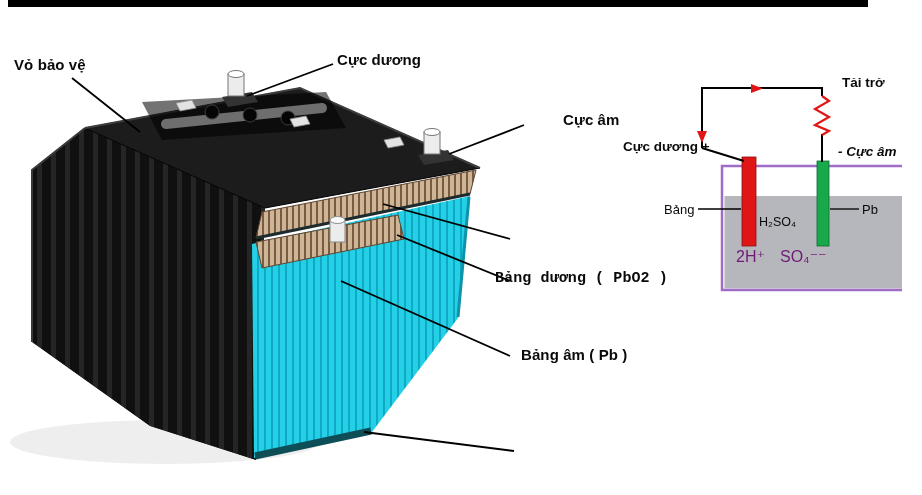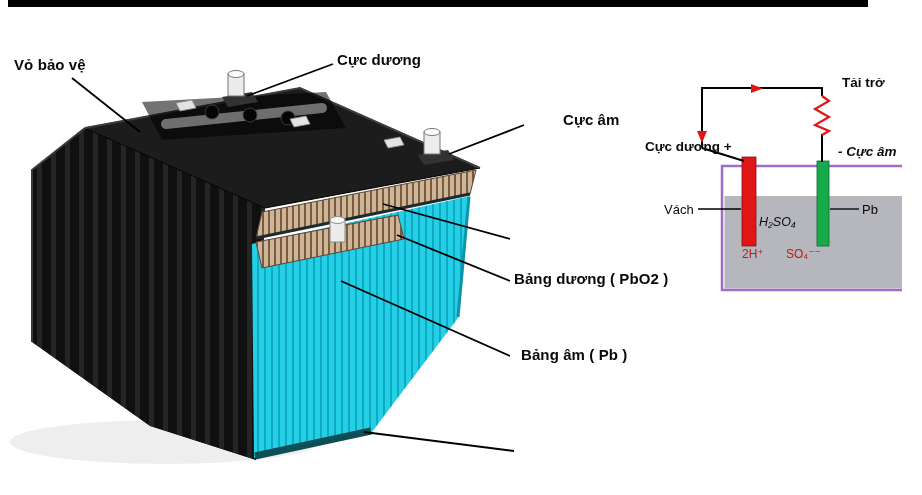--- a/index.html
+++ b/index.html
@@ -16,34 +16,34 @@
     font-weight:bold;
     font-size:15px;
     color:#0a0a0a;
     white-space:nowrap;
     letter-spacing:.1px;
   }
   .lbl-case{left:14px;top:56px;}
   .lbl-pos-terminal{left:337px;top:51px;text-align:right;}
   .lbl-neg-terminal{left:527px;top:111px;margin-left:36px;}
   .lbl-separator{left:514px;top:228px;}
-  .lbl-pos-plate{left:514px;top:270px;}
+  .lbl-pos-plate{left:495px;top:270px;font-family:Liberation Mono, monospace;}
   .lbl-neg-plate{left:514px;top:346px;margin-left:7px;}
   .lbl-acid{left:518px;top:441px;}
 
   .clbl{position:absolute;color:#0a0a0a;white-space:nowrap;}
   .clbl-bold{font-weight:bold;font-size:13.5px;}
   .clbl-load{left:842px;top:75px;}
-  .clbl-pos{left:645px;top:139px;}
+  .clbl-pos{left:623px;top:139px;}
   .clbl-neg{left:838px;top:144px;font-style:italic;}
   .clbl-chem{font-size:13px;}
   .clbl-pbo2{left:664px;top:202px;}
   .clbl-pb{left:862px;top:202px;}
-  .clbl-h2so4{left:759px;top:215px;font-size:12.5px;font-style:italic;}
-  .clbl-ion{font-size:12px;color:#b91c1c;margin-left:6px;}
+  .clbl-h2so4{left:759px;top:215px;font-size:12.5px;}
+  .clbl-ion{font-size:16px;color:#701a75;}
   .clbl-2h{left:736px;top:247px;}
   .clbl-so4{left:780px;top:247px;}
 </style>
 </head>
 <body>
 
 <div class="stage">
 
   <svg width="922" height="495" viewBox="0 0 922 495">
     <defs>
@@ -156,19 +156,19 @@
 
   <div class="lbl lbl-case">Vỏ bảo vệ</div>
   <div class="lbl lbl-pos-terminal">Cực dương</div>
   <div class="lbl lbl-neg-terminal">Cực âm</div>
   <div class="lbl lbl-pos-plate">Bảng dương ( PbO2 )</div>
   <div class="lbl lbl-neg-plate">Bảng âm ( Pb )</div>
 
   <div class="clbl clbl-bold clbl-load">Tải trở</div>
   <div class="clbl clbl-bold clbl-pos">Cực dương +</div>
   <div class="clbl clbl-bold clbl-neg">- Cực âm</div>
-  <div class="clbl clbl-chem clbl-pbo2">Vách</div>
+  <div class="clbl clbl-chem clbl-pbo2">Bảng</div>
   <div class="clbl clbl-chem clbl-pb">Pb</div>
   <div class="clbl clbl-chem clbl-h2so4">H₂SO₄</div>
   <div class="clbl clbl-ion clbl-2h">2H⁺</div>
   <div class="clbl clbl-ion clbl-so4">SO₄⁻⁻</div>
 
 </div>
 
 </body></html>

